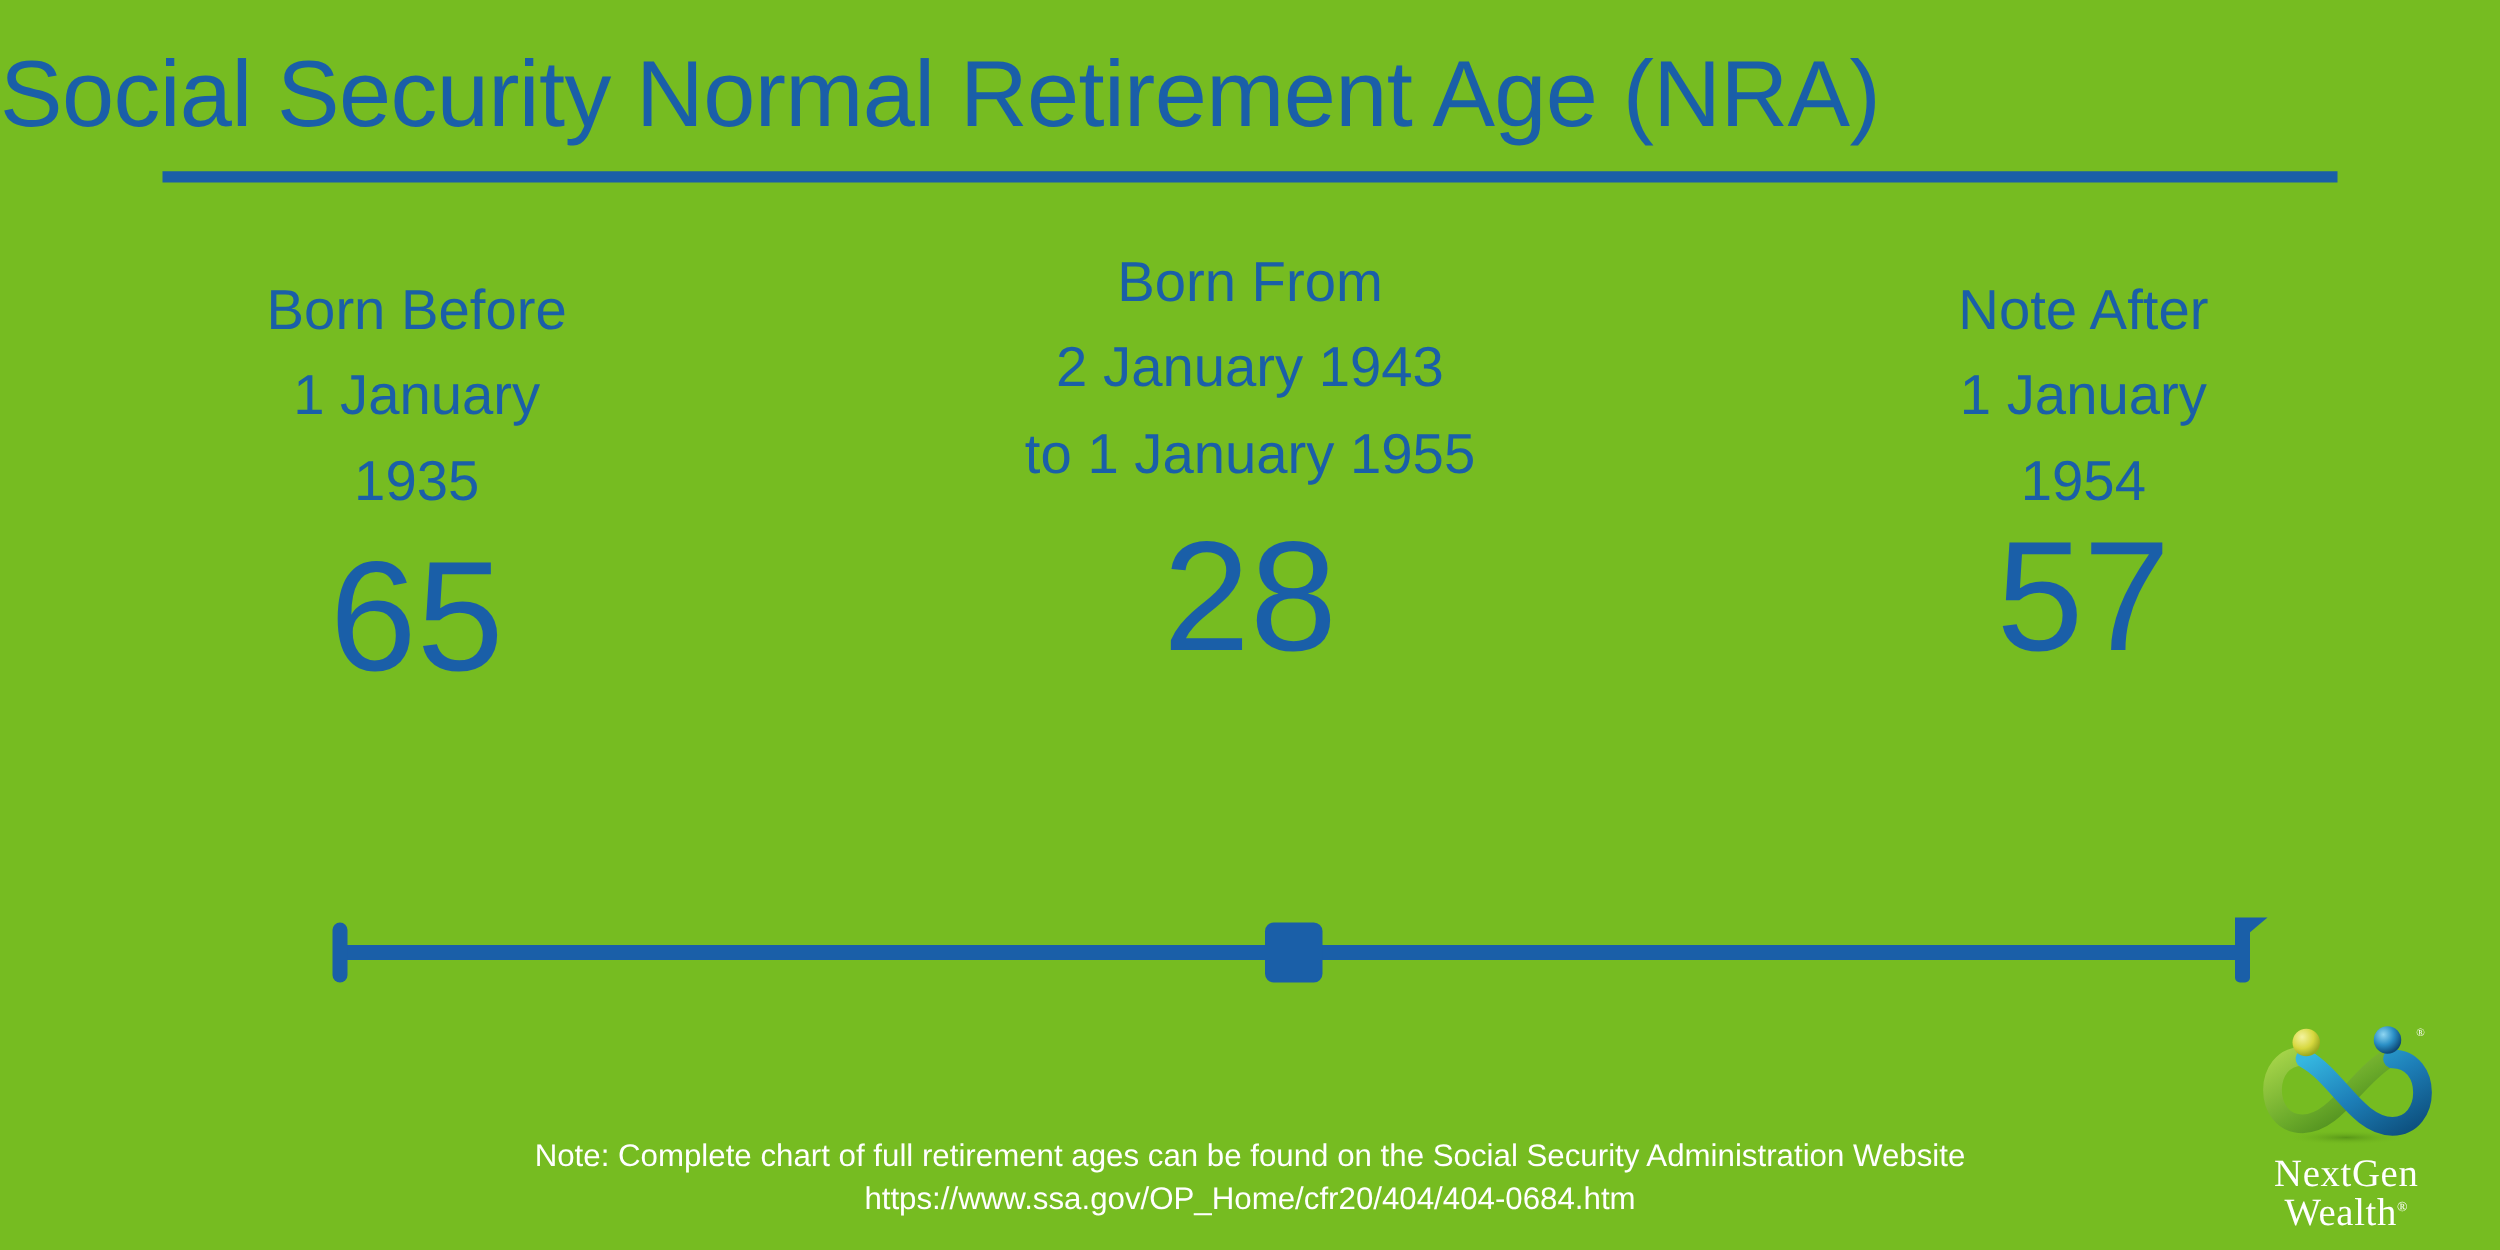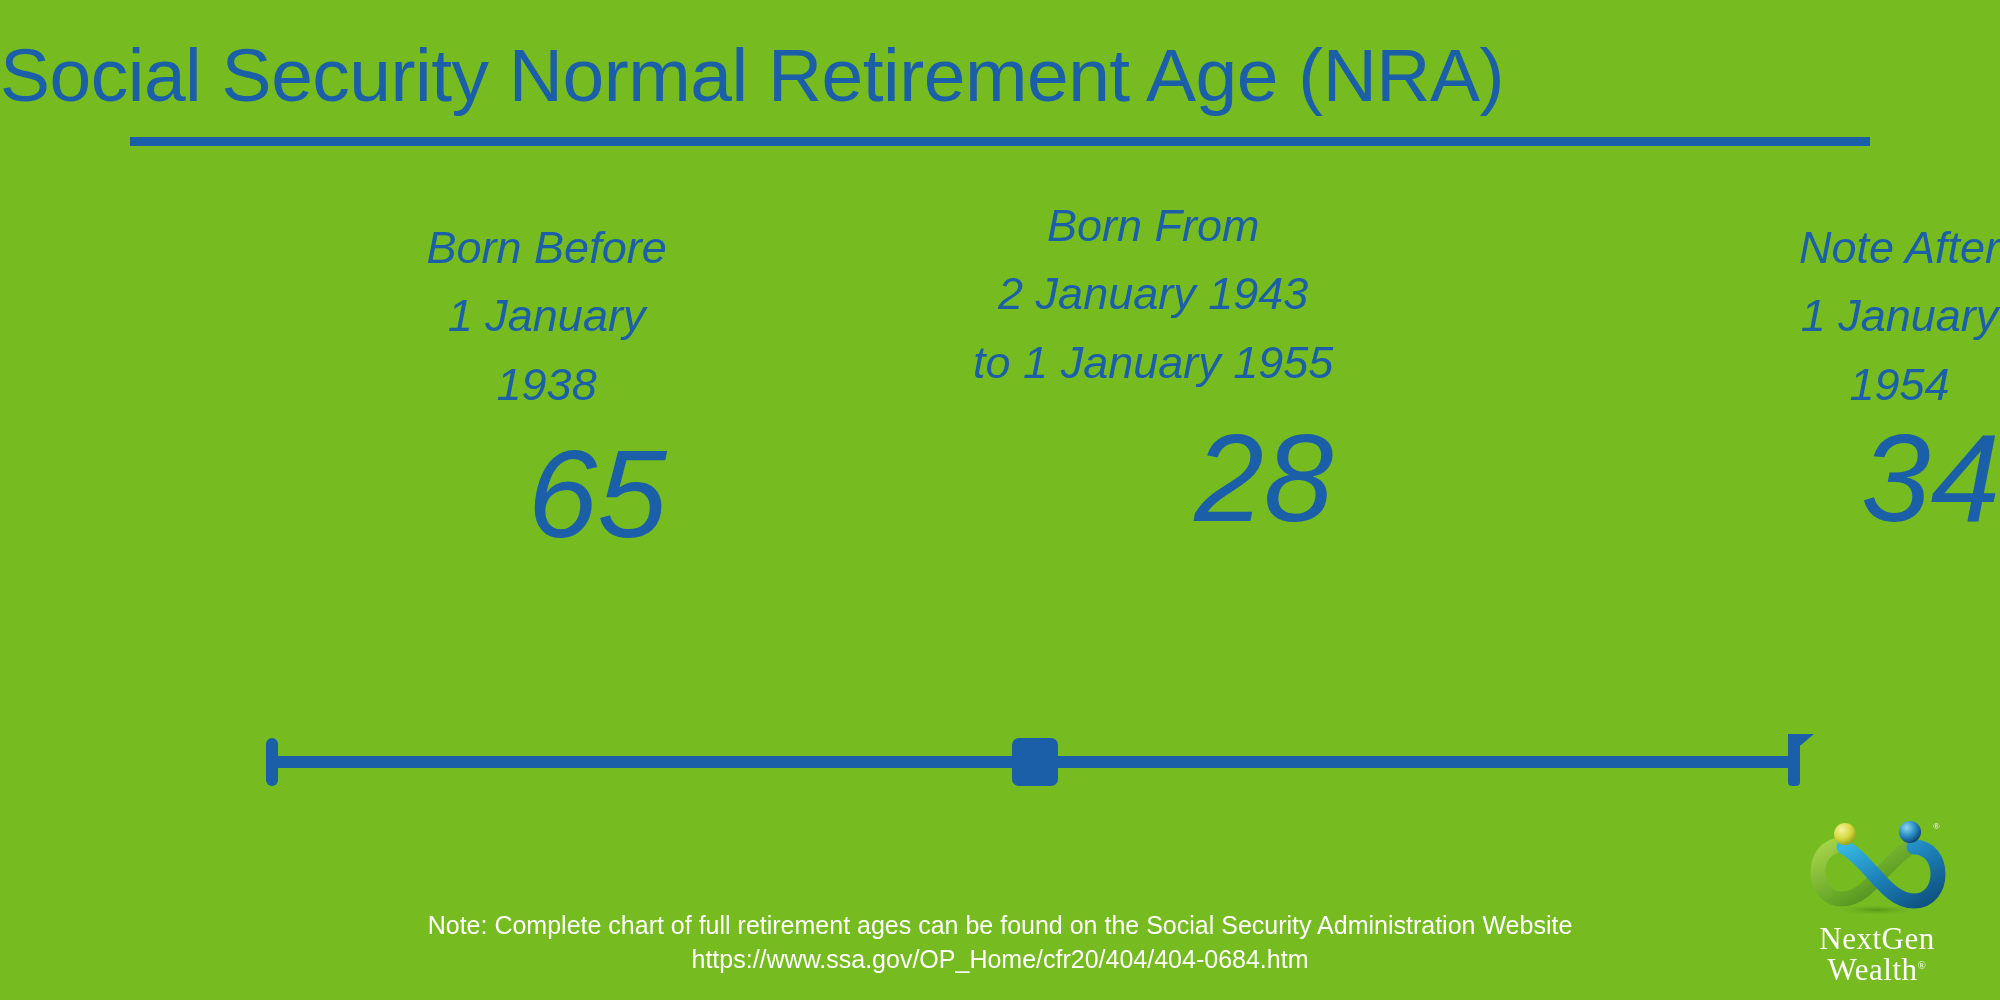--- a/index.html
+++ b/index.html
@@ -51,22 +51,21 @@
     right: 0;
     top: 210px;
     height: 480px;
     display: flex;
   }
   .col {
     flex: 1 1 0;
     position: relative;
     display: flex;
     flex-direction: column;
-    align-items: flex-end;
-    font-style: italic;
+    align-items: center;
   }
   .col-head {
     color: #1a5fa8;
     text-align: center;
     font-size: 45px;
     line-height: 1.52;
     font-weight: 400;
   }
   .col-head .line {
     display: block;
@@ -201,41 +200,41 @@
     <div class="title">Social Security Normal Retirement Age (NRA)</div>
     <div class="title-rule"></div>
   </div>
 
   <div class="columns">
 
     <div class="col col-1">
       <div class="col-head">
         <span class="line">Born Before</span>
         <span class="line">1 January</span>
-        <span class="line">1938</span>
+        <span class="line">1935</span>
       </div>
       <div class="col-age">65</div>
     </div>
 
     <div class="col col-2">
       <div class="col-head">
         <span class="line">Born From</span>
         <span class="line">2 January 1943</span>
         <span class="line">to 1 January 1955</span>
       </div>
       <div class="col-age">28</div>
     </div>
 
     <div class="col col-3">
       <div class="col-head">
         <span class="line">Note After</span>
         <span class="line">1 January</span>
         <span class="line">1954</span>
       </div>
-      <div class="col-age">34</div>
+      <div class="col-age">57</div>
     </div>
 
   </div>
 
   <div class="timeline">
     <div class="timeline-bar"></div>
     <div class="timeline-cap-left"></div>
     <div class="timeline-marker"></div>
     <div class="timeline-cap-right"></div>
     <div class="timeline-arrowhead"></div>

